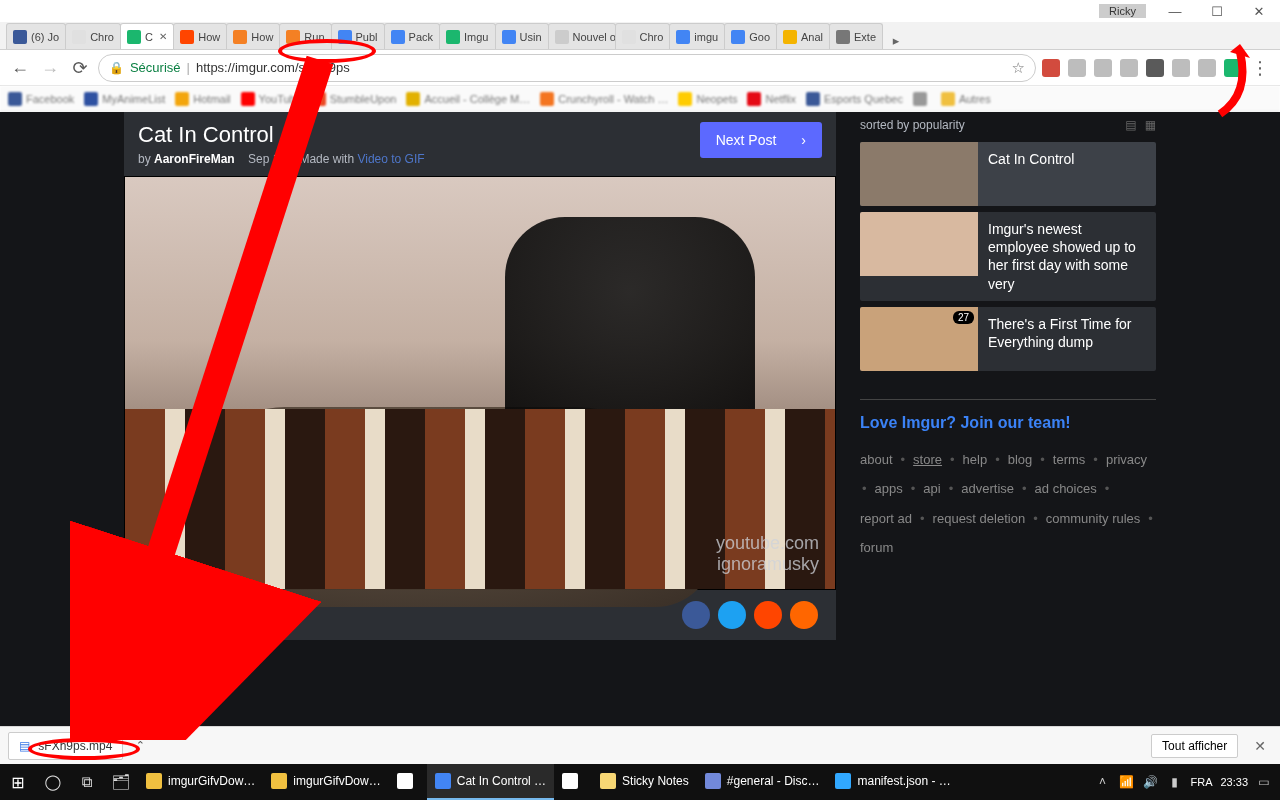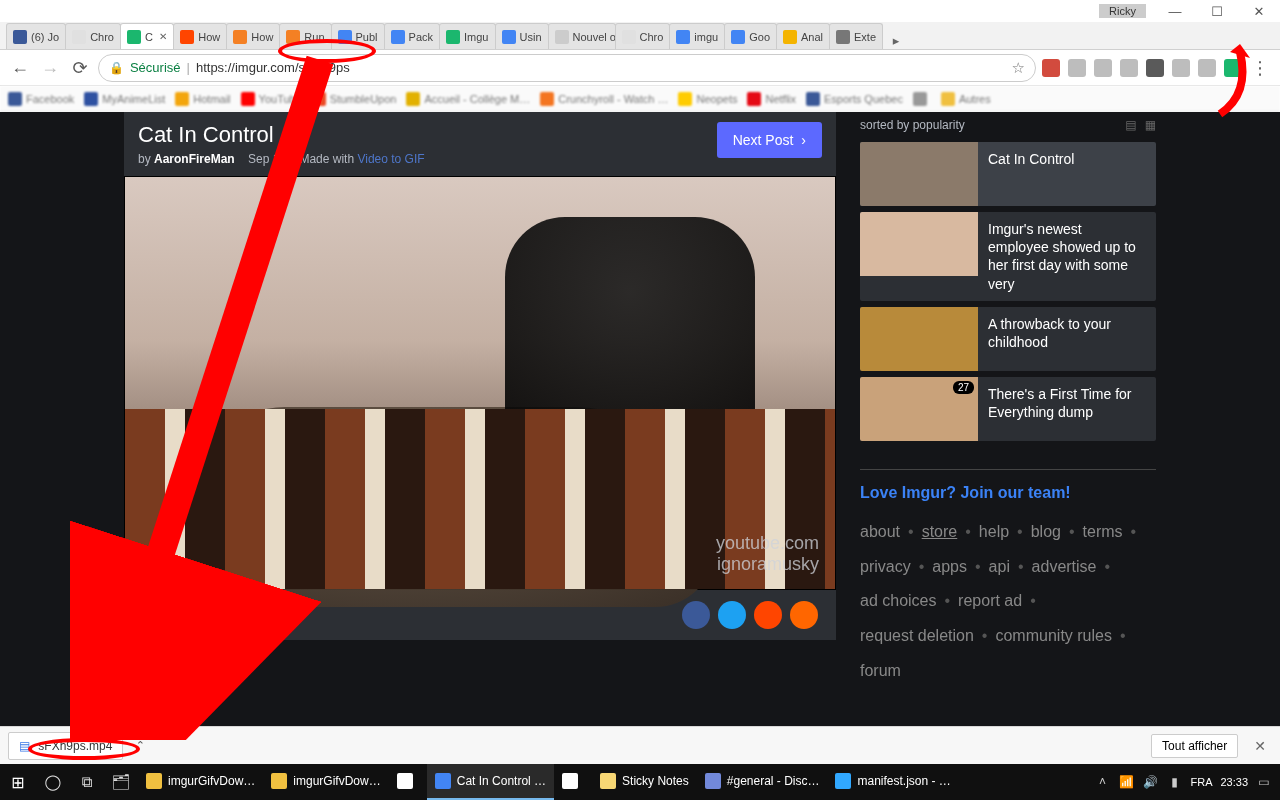--- a/index.html
+++ b/index.html
@@ -39,21 +39,21 @@
 
 .content { position:absolute; top:112px; left:0; right:0; bottom:74px; background:#141518; overflow:hidden; }
 .page { display:flex; width:100%; height:100%; justify-content:center; }
 .maincol { width:712px; padding:0; }
 .sidecol { width:320px; padding:0 0 0 24px; }
 
 .post-head { padding:10px 14px 10px 14px; background:#2c2f34; display:flex; align-items:flex-start; }
 .post-title { color:#fff; font-size:22px; font-weight:400; }
 .post-meta { color:#b4b9c2; font-size:12px; margin-top:4px; }
 .post-meta a { color:#4e76c9; text-decoration:none; }
-.nextpost { margin-left:auto; background:#5c69ff; color:#fff; border:none; border-radius:3px; padding:10px 16px; font-size:14px; display:flex; align-items:center; gap:8px; }
+.nextpost { margin-left:auto; background:#5c69ff; color:#fff; border:none; border-radius:3px; padding:10px 16px; font-size:14px; display:flex; align-items:center; gap:25px; }
 
 .post-image { width:712px; height:414px; background:linear-gradient(180deg,#d9c9c0 0%,#c4b0a3 40%,#4e3a2f 100%); position:relative; border:1px solid #000; }
 .watermark { position:absolute; right:16px; bottom:14px; color:#cfd3da; font-size:18px; text-align:right; opacity:.75; font-family:Arial; }
 
 .post-actions { height:50px; background:#2c2f34; display:flex; align-items:center; padding:0 18px; gap:26px; }
 .action-ico { width:28px; height:28px; color:#b4b9c2; font-size:22px; display:flex; align-items:center; justify-content:center; }
 .share-circles { margin-left:auto; display:flex; gap:8px; }
 .circ { width:28px; height:28px; border-radius:14px; }
 
 
@@ -61,21 +61,21 @@
 .viewtoggle { margin-left:auto; display:flex; gap:8px; color:#666; }
 .sidecard { display:flex; background:#2c2f34; border-radius:2px; margin-bottom:6px; overflow:hidden; }
 .sidecard.active { background:#3d4148; }
 .thumb { width:118px; height:64px; background:#555; flex-shrink:0; }
 .thumb.badge { position:relative; }
 .thumb .count { position:absolute; top:4px; right:4px; background:#000; color:#fff; font-size:10px; padding:1px 5px; border-radius:6px; }
 .cardtitle { color:#fff; font-size:14px; padding:8px 10px; line-height:1.3; }
 
 .divider { border-top:1px solid #444; margin:28px 0 14px 0; }
 .love { color:#3b82f6; font-size:16px; font-weight:700; margin-bottom:16px; }
-.flinks { display:flex; flex-wrap:wrap; gap:6px 6px; font-size:16px; color:#888; line-height:1.8; }
+.flinks { display:flex; flex-wrap:wrap; gap:6px 6px; font-size:13px; color:#888; line-height:1.8; }
 .flinks span { color:#888; }
 .flinks .dot { color:#555; margin:0 2px; }
 .flinks .u { text-decoration:underline; }
 
 
 .dlshelf { position:absolute; left:0; right:0; bottom:36px; height:38px; background:#f7f7f7; border-top:1px solid #d8d8d8; display:flex; align-items:center; padding:0 8px; }
 .dlitem { display:flex; align-items:center; gap:8px; border:1px solid #ccc; border-radius:2px; background:#fff; height:28px; padding:0 10px; font-size:12px; color:#333; }
 .dlchev { margin-left:6px; width:22px; height:22px; display:flex; align-items:center; justify-content:center; color:#555; font-size:11px; }
 .dlshelf .showall { margin-left:auto; border:1px solid #ccc; background:#fff; padding:4px 10px; font-size:12px; border-radius:2px; }
 .dlshelf .dlclose { margin-left:10px; color:#666; font-size:14px; padding:0 6px; }
@@ -299,24 +299,20 @@
       <div id="sidecards">
           <div class="sidecard active">
             <div class="thumb badge" style="background:#8b7a6a"></div>
             <div class="cardtitle">Cat In Control</div>
           </div>
           <div class="sidecard">
             <div class="thumb badge" style="background:#d8b9a0"></div>
             <div class="cardtitle">Imgur's newest employee showed up to her first day with some very</div>
           </div>
           <div class="sidecard">
-            <div class="thumb badge" style="background:#b88a3a"></div>
-            <div class="cardtitle">A throwback to your childhood</div>
-          </div>
-          <div class="sidecard">
             <div class="thumb badge" style="background:#c9a27a">
               <span class="count">27</span>
             </div>
             <div class="cardtitle">There's a First Time for Everything dump</div>
           </div>
         </div>
       <div class="divider"></div>
       <div class="love">Love Imgur? Join our team!</div>
       <div class="flinks" id="flinks">
           <span>about</span>

